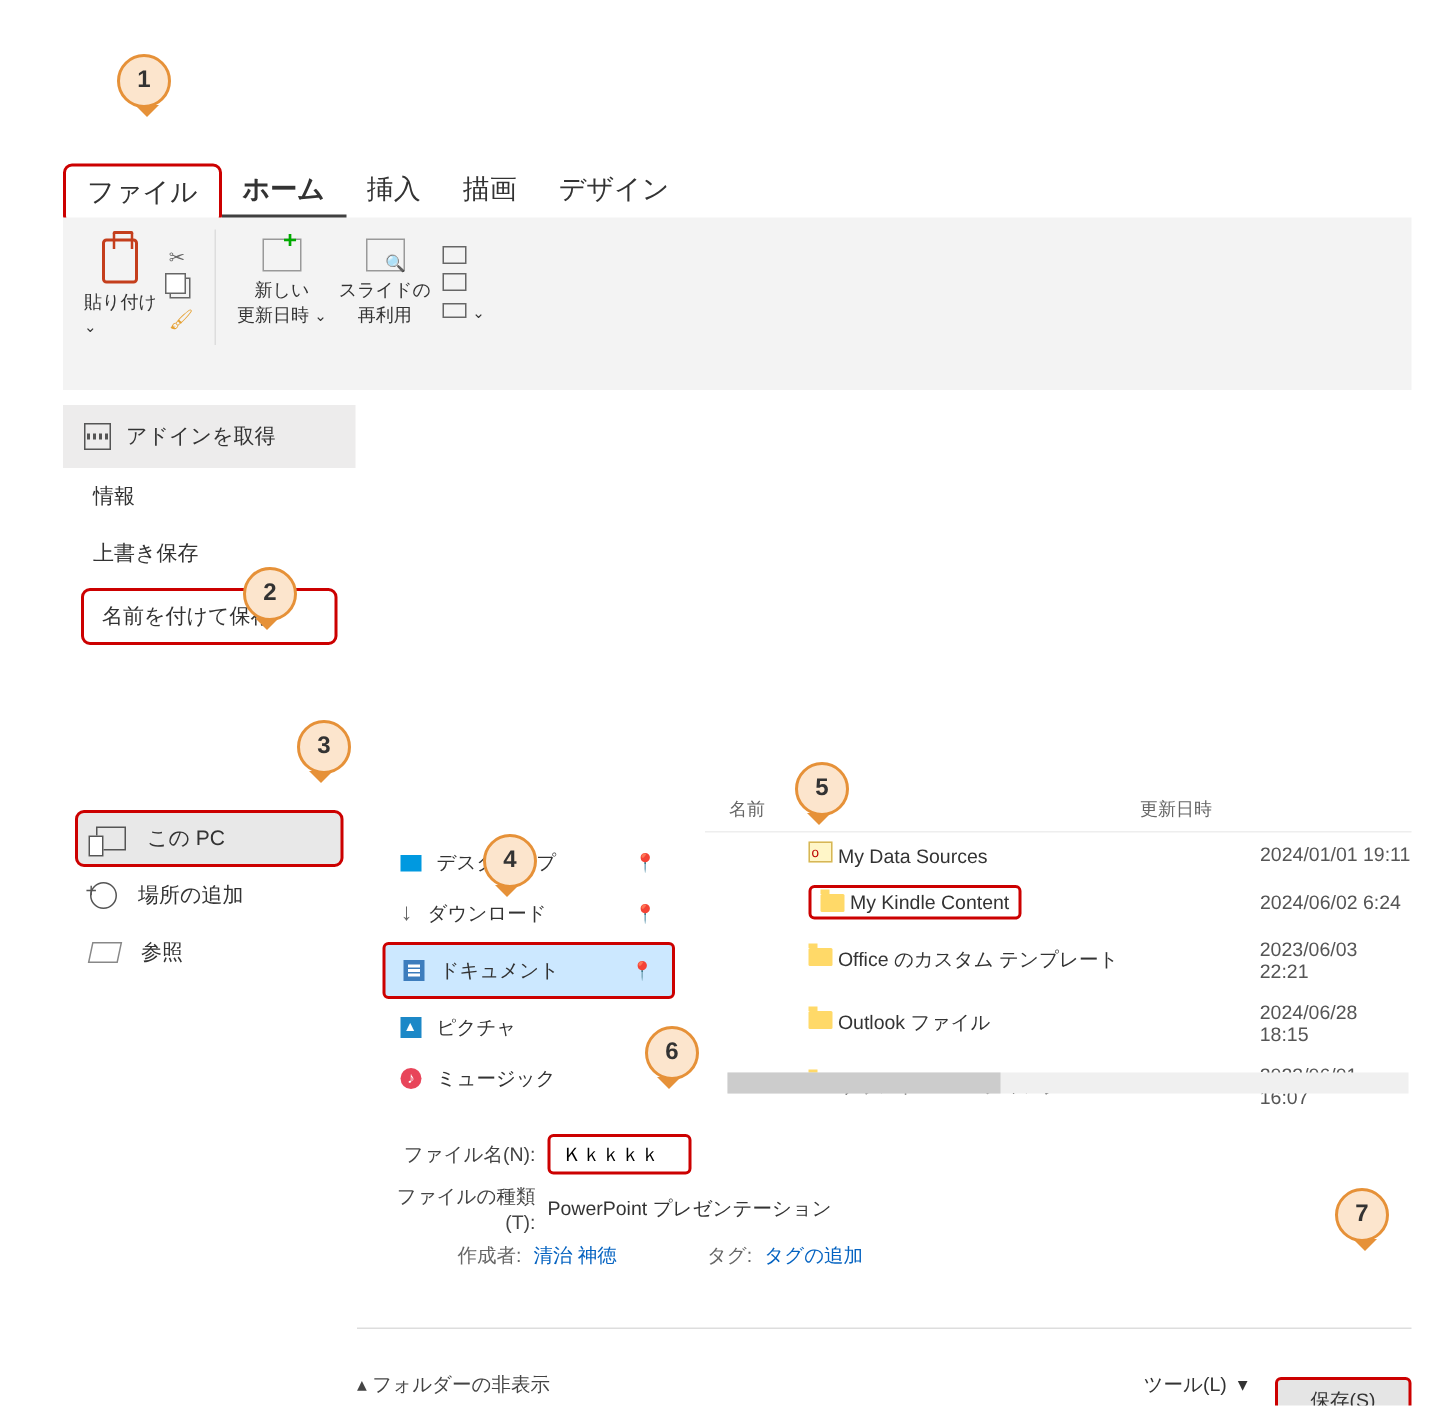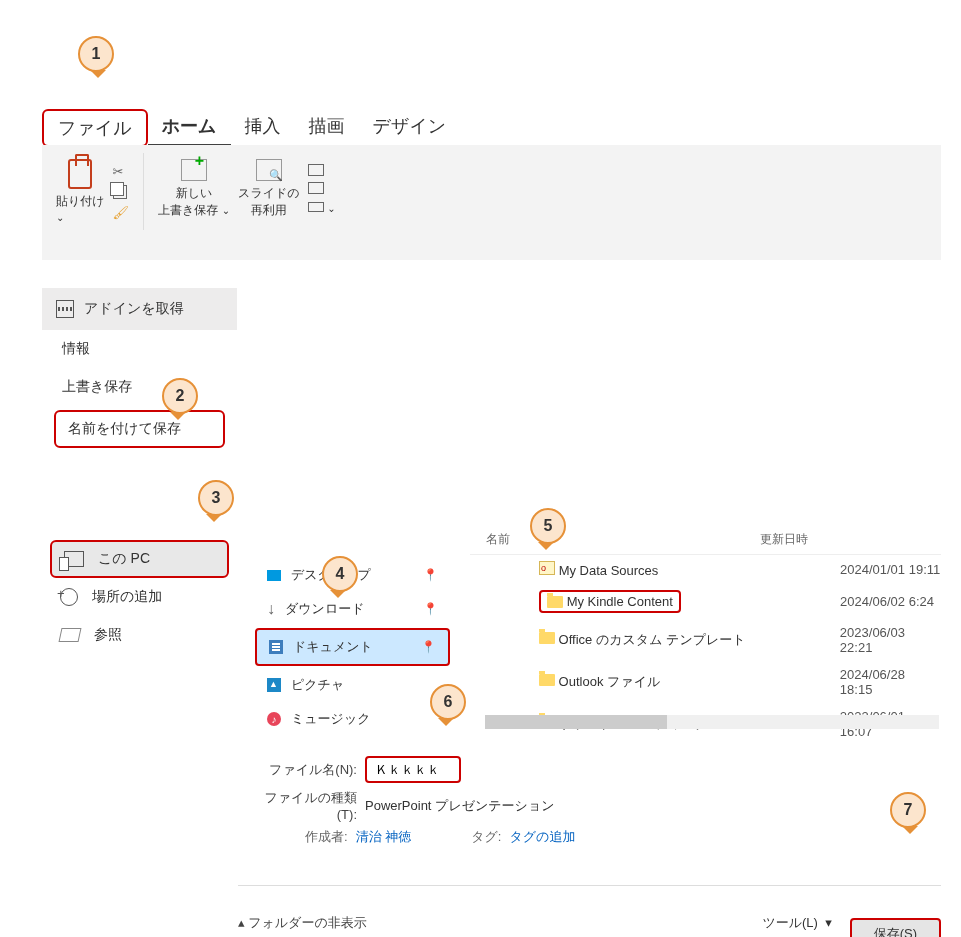--- a/index.html
+++ b/index.html
@@ -2,36 +2,36 @@
 <html><head>
 <meta charset="utf-8">
 <style>
   * { box-sizing: border-box; margin: 0; padding: 0; }
   body { font-family: "Yu Gothic UI", Meiryo, sans-serif; font-size: 13px; color: #333; background: #fff; width: 961px; height: 937px; position: relative; }
   
   
   .tabs { display: flex; position: absolute; top: 109px; left: 42px; gap: 0; }
   .tab { padding: 5px 14px; font-size: 18px; cursor: pointer; }
   .tab.file { border: 2px solid #c00; border-radius: 6px; }
-  .tab.home { font-weight: 600; border-bottom: 3px solid #404040; }
+  .tab.home { font-weight: 600; border-bottom: 7px solid #404040; }
   
   
   .ribbon { position: absolute; top: 145px; left: 42px; right: 20px; height: 115px; background: #f3f3f3; display: flex; align-items: flex-start; padding: 8px 0; }
   .rib-group { display: flex; flex-direction: column; align-items: center; padding: 6px 14px; border-right: 1px solid #ddd; }
   .rib-group:last-child { border-right: none; }
   .rib-split { display: flex; align-items: center; gap: 8px; }
   .rib-big { display: flex; flex-direction: column; align-items: center; gap: 4px; font-size: 12px; }
   .rib-mini { display: flex; flex-direction: column; gap: 6px; }
   .chev { font-size: 10px; }
   
   
   .backmenu { position: absolute; top: 270px; left: 42px; width: 195px; }
   .backitem { padding: 10px 20px; font-size: 14px; display: flex; align-items: center; gap: 10px; }
   .backitem.boxed { border: 2px solid #c00; border-radius: 6px; margin: 4px 12px; padding: 8px 12px; }
-  .backitem.addin { background: #edecec; padding: 12px 14px; margin-top: 18px; }
+  .backitem.addin { background: #edecec; padding: 12px 14px; }
   .addin-ic { width: 18px; height: 18px; display: inline-flex; align-items: center; justify-content: center; border: 1.5px solid #555; }
   .addin-ic span { width: 4px; height: 4px; background: #555; margin: 1px; }
   
   .locmenu { position: absolute; top: 540px; left: 42px; width: 195px; }
   .locitem { padding: 10px 18px; display: flex; align-items: center; gap: 14px; font-size: 14px; }
   .locitem.sel { background: #e8e8e8; }
   .locitem.boxed { border: 2px solid #c00; border-radius: 6px; margin: 0 8px; padding: 8px 12px; }
   
   
   .dlg-nav { position: absolute; top: 558px; left: 255px; width: 195px; }
@@ -163,21 +163,21 @@
         <span class="copy-ic"></span>
         <span class="brush-ic">🖌</span>
       </div>
     </div>
   </div>
   <div class="rib-group">
     <div class="rib-split">
       <div class="rib-big">
         <span class="newslide-ic"></span>
         <span style="white-space:pre-line; text-align:center;"><span>新しい
-上書き保存</span> <span class="chev">⌄</span></span>
+更新日時</span> <span class="chev">⌄</span></span>
       </div>
       <div class="rib-big">
         <span class="reuse-ic"></span>
         <span style="white-space:pre-line; text-align:center;">スライドの
 再利用</span>
       </div>
       <div class="rib-mini">
         <span class="layout-ic"></span>
         <span class="layout-ic"></span>
         <span><span class="sec-ic"></span> <span class="chev">⌄</span></span>

